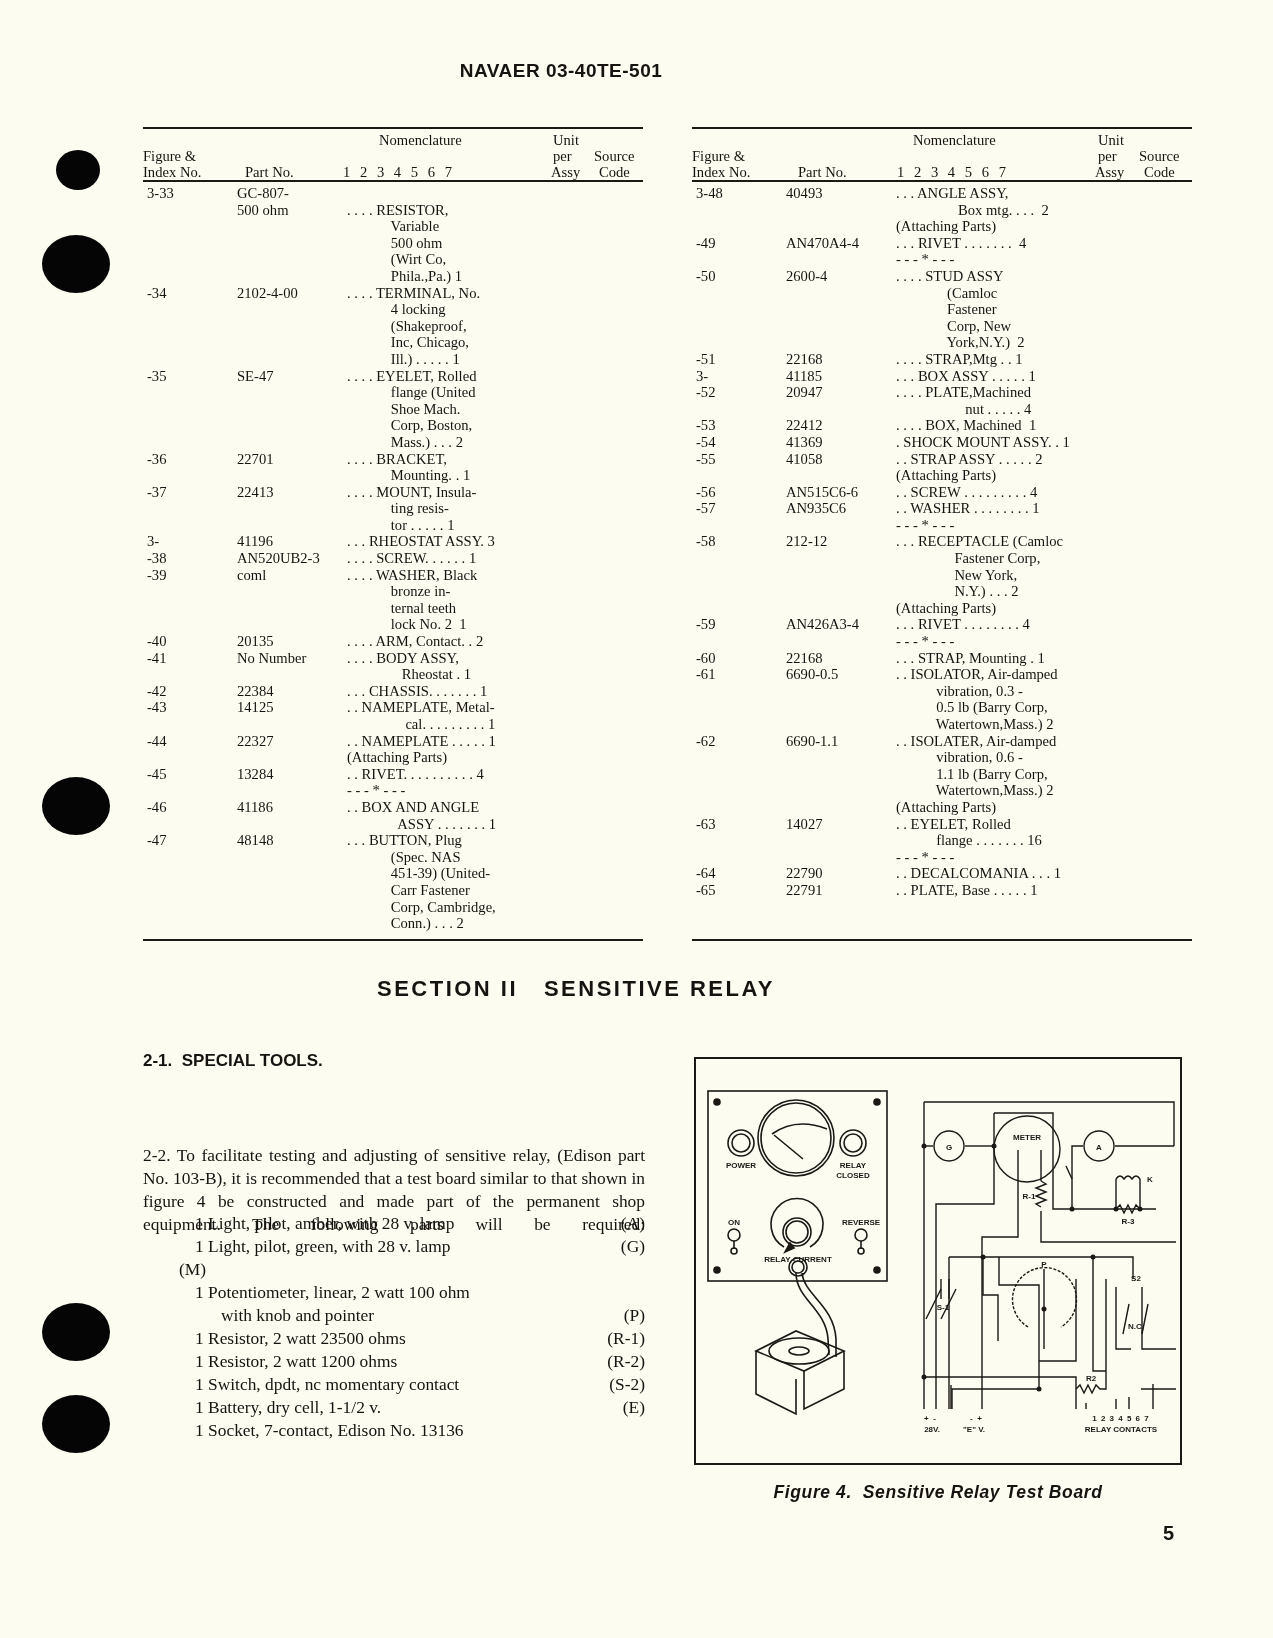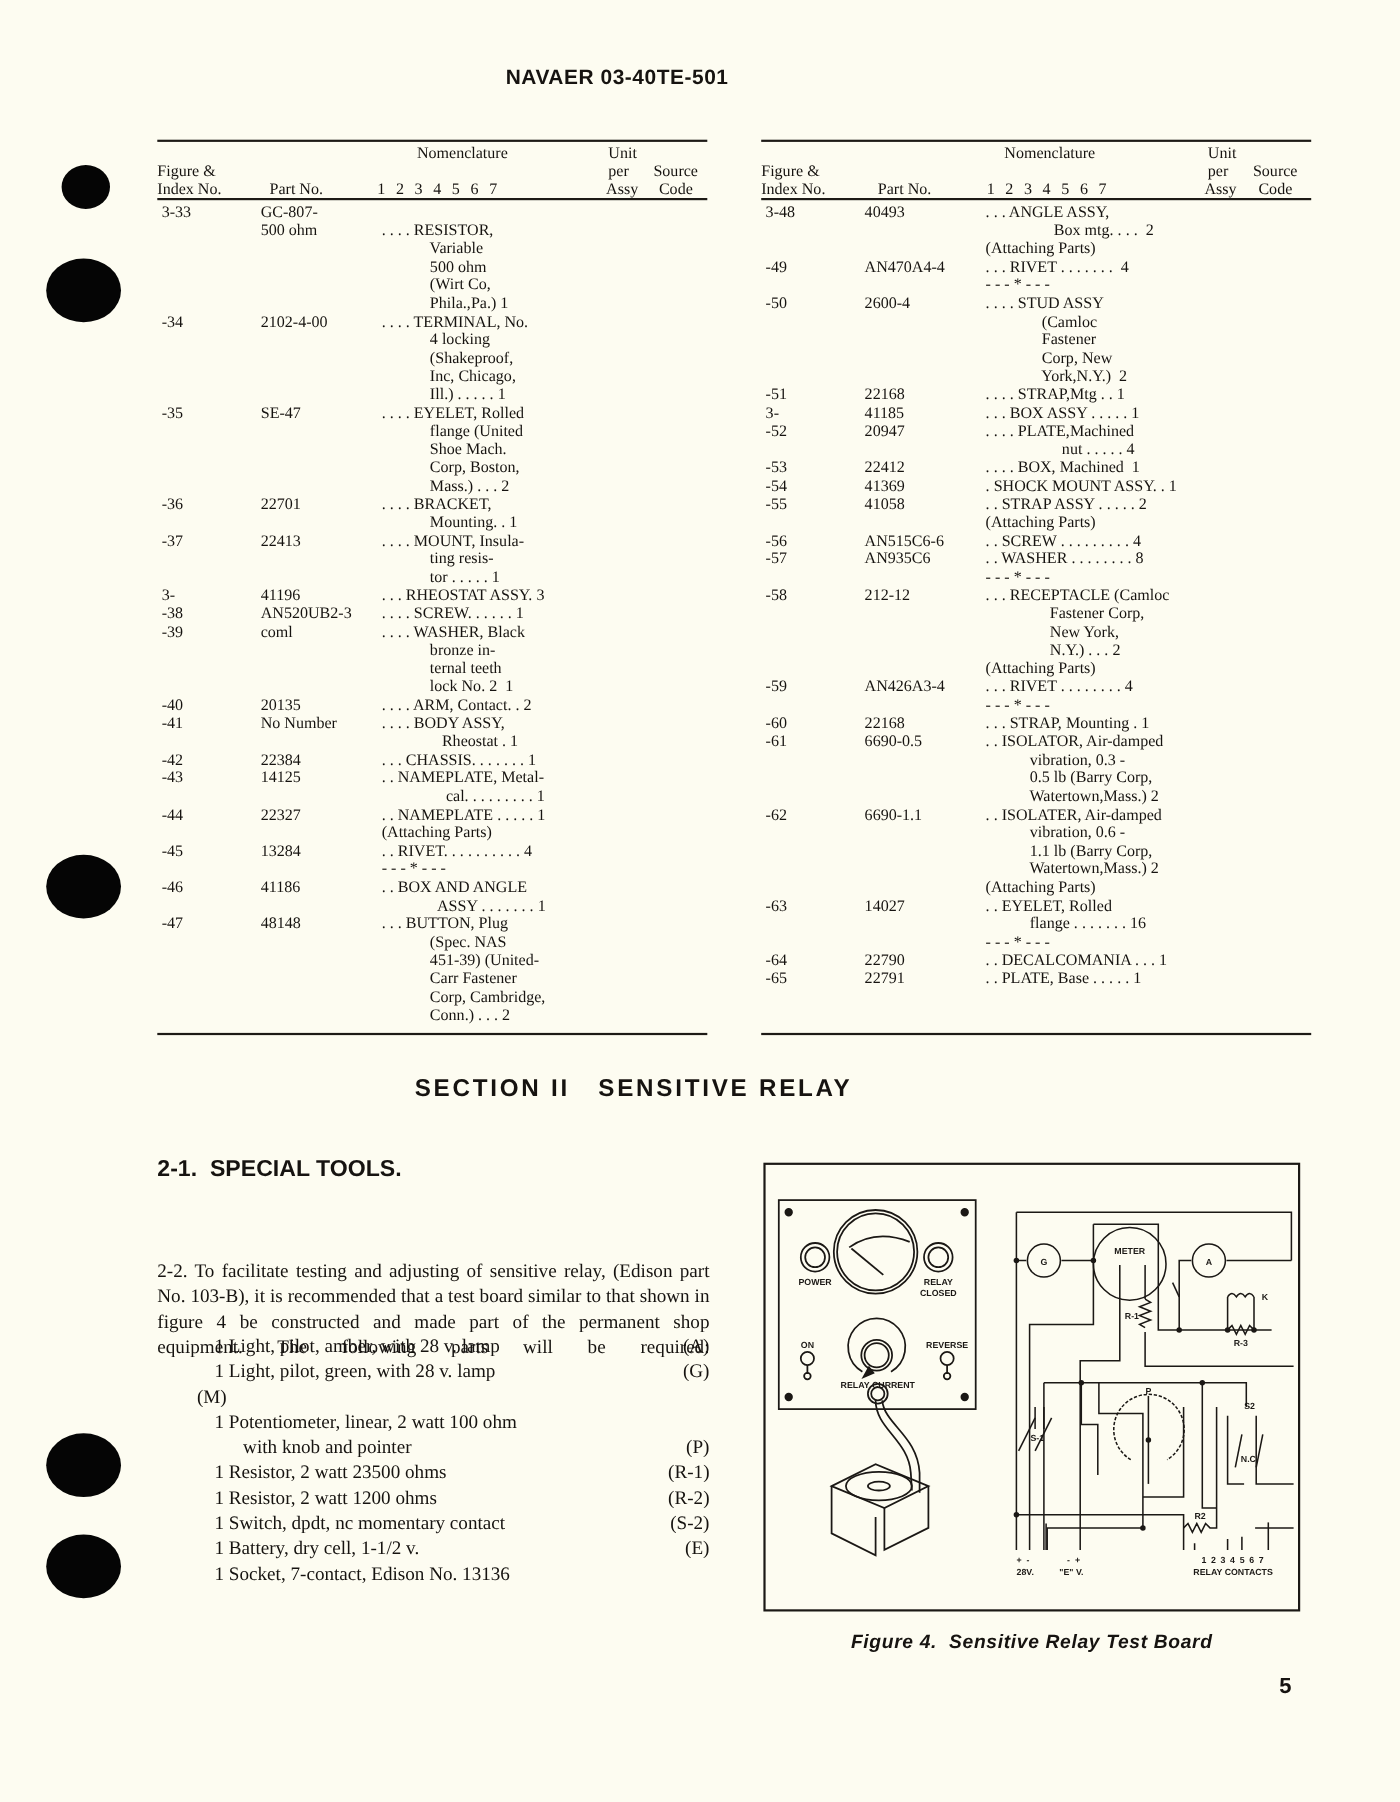--- a/index.html
+++ b/index.html
@@ -24,21 +24,21 @@
   .c-idx { width: 90px; flex: none; text-align: left; padding-left: 4px; white-space: nowrap; }
   .c-part { width: 110px; flex: none; white-space: nowrap; }
   .c-nom { flex: 1; white-space: pre; }
   .section-title {
     position: absolute; left: 0; width: 1152px; top: 976px; text-align: center;
     font-family: "Liberation Sans", "DejaVu Sans", sans-serif; font-weight: bold;
     font-size: 22px; letter-spacing: 2.5px;
   }
   .para-head {
     position: absolute; left: 143px; top: 1051px;
-    font-family: "Liberation Sans", "DejaVu Sans", sans-serif; font-weight: bold; font-size: 21px;
+    font-family: "Liberation Sans", "DejaVu Sans", sans-serif; font-weight: bold; font-size: 17px;
   }
   .para {
     position: absolute; left: 143px; top: 1144px; width: 502px;
     font-size: 17.4px; line-height: 23px; text-align: justify; text-align-last: justify;
   }
   .parts-list { position: absolute; left: 143px; top: 1212px; width: 502px; font-size: 17.4px; line-height: 23px; }
   .pl-item { display: flex; justify-content: space-between; padding-left: 36px; }
   .pl-item .cont { padding-left: 26px; }
   .pl-item .text { display: flex; flex-direction: column; margin-left: 16px; }
   .fig-box {
@@ -419,21 +419,21 @@
         <div class="c-nom">(Attaching Parts)</div>
       </div>
       <div class="row">
         <div class="c-idx">-56</div>
         <div class="c-part">AN515C6-6</div>
         <div class="c-nom">. . SCREW . . . . . . . . . 4</div>
       </div>
       <div class="row">
         <div class="c-idx">-57</div>
         <div class="c-part">AN935C6</div>
-        <div class="c-nom">. . WASHER . . . . . . . . 8</div>
+        <div class="c-nom">. . WASHER . . . . . . . . 1</div>
       </div>
       <div class="row">
         <div class="c-idx"></div>
         <div class="c-part"></div>
         <div class="c-nom">- - - * - - -</div>
       </div>
       <div class="row">
         <div class="c-idx">-58</div>
         <div class="c-part">212-12</div>
         <div class="c-nom">. . . RECEPTACLE (Camloc</div>

